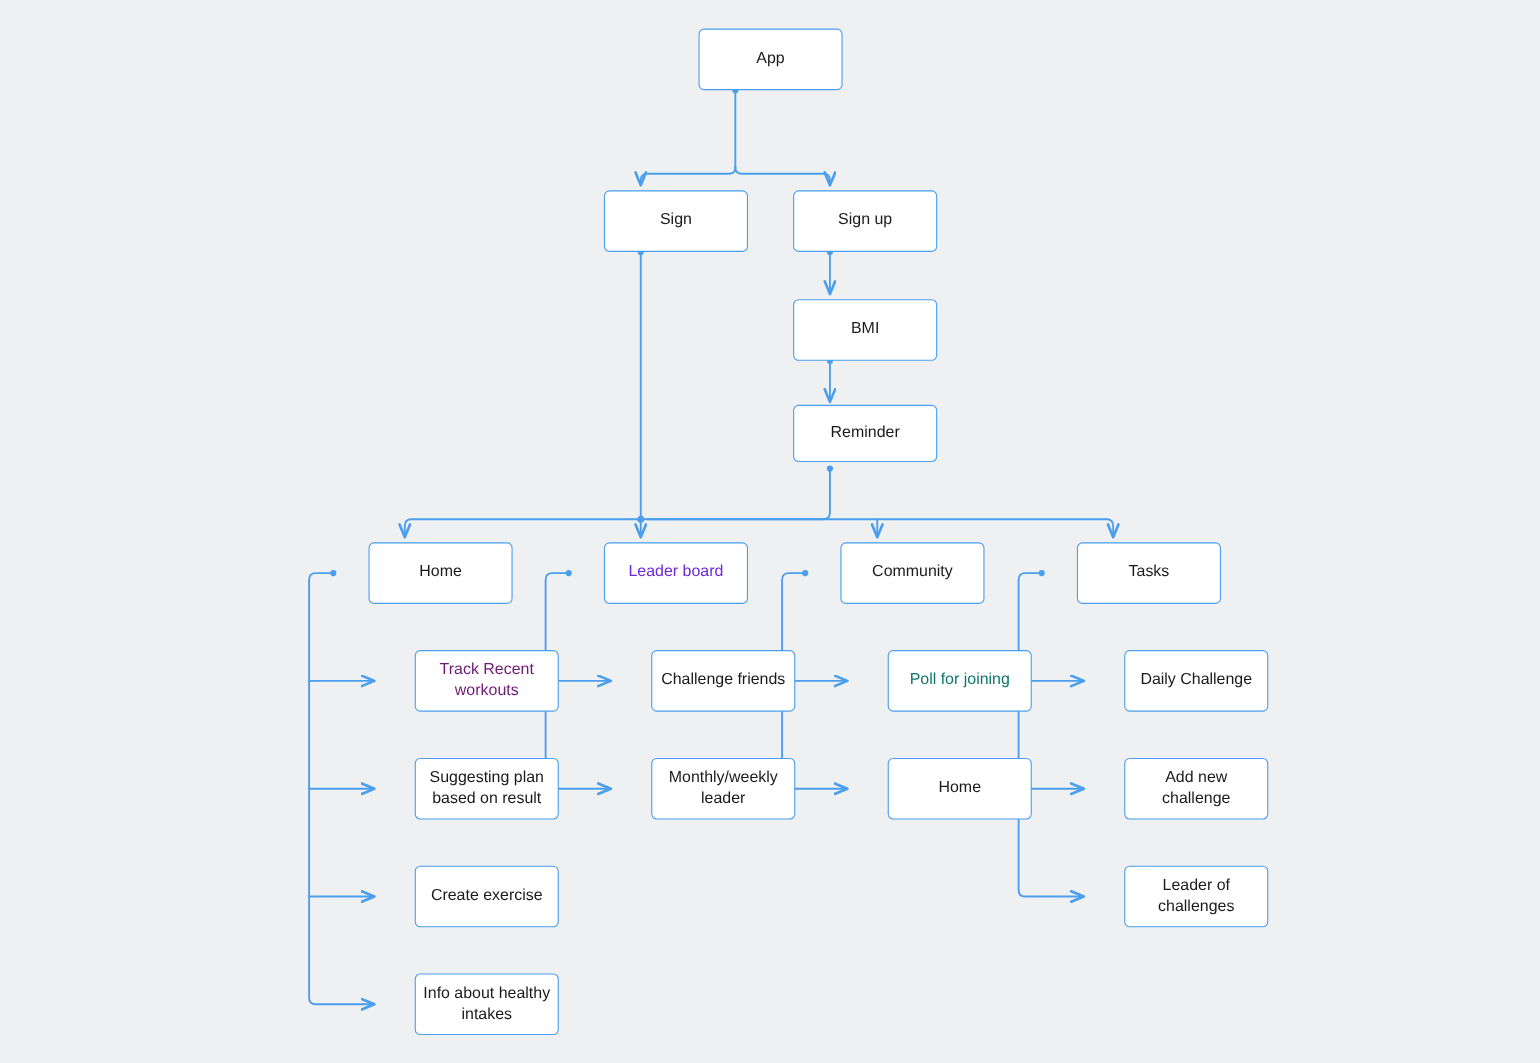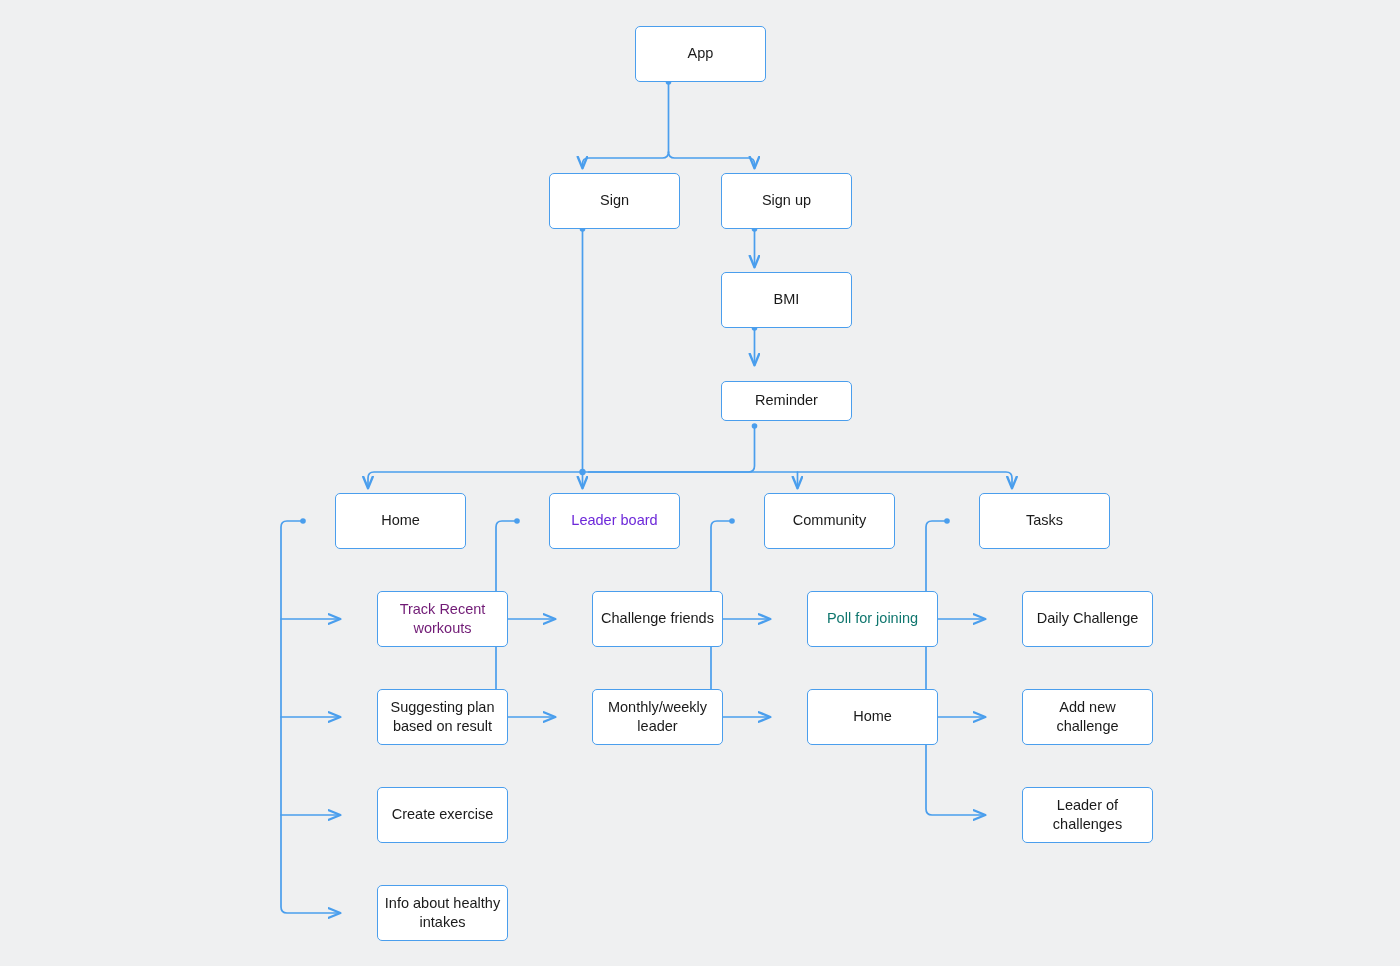--- a/index.html
+++ b/index.html
@@ -105,21 +105,21 @@
       <path d="M926,619 L985,619" marker-end="url(#arrow)"></path>
       <path d="M926,717 L985,717" marker-end="url(#arrow)"></path>
       <circle cx="947" cy="521" r="2.8" fill="#4a9eed" stroke="none"></circle>
     </g>
   </svg>
 
   <div class="node" style="left: 603px; top: 26px; width: 131px; height: 56px; background: rgb(255, 255, 255); border-color: rgb(74, 158, 237); color: rgb(26, 26, 26);">App</div>
   <div class="node" style="left: 517px; top: 173px; width: 131px; height: 56px; background: rgb(255, 255, 255); border-color: rgb(74, 158, 237); color: rgb(26, 26, 26);">Sign</div>
   <div class="node" style="left: 689px; top: 173px; width: 131px; height: 56px; background: rgb(255, 255, 255); border-color: rgb(74, 158, 237); color: rgb(26, 26, 26);">Sign up</div>
   <div class="node" style="left: 689px; top: 272px; width: 131px; height: 56px; background: rgb(255, 255, 255); border-color: rgb(74, 158, 237); color: rgb(26, 26, 26);">BMI</div>
-  <div class="node" style="left: 689px; top: 381px; width: 131px; height: 40px; background: rgb(255, 255, 255); border-color: rgb(74, 158, 237); color: rgb(26, 26, 26);">Reminder</div>
+  <div class="node" style="left: 689px; top: 368px; width: 131px; height: 52px; background: rgb(255, 255, 255); border-color: rgb(74, 158, 237); color: rgb(26, 26, 26);">Reminder</div>
 
   <div class="node" style="left: 303px; top: 493px; width: 131px; height: 56px; background: rgb(255, 255, 255); border-color: rgb(74, 158, 237); color: rgb(26, 26, 26);">Home</div>
   <div class="node" style="left: 517px; top: 493px; width: 131px; height: 56px; background: rgb(255, 255, 255); border-color: rgb(74, 158, 237); color: #6d28d9;">Leader board</div>
   <div class="node" style="left: 732px; top: 493px; width: 131px; height: 56px; background: rgb(255, 255, 255); border-color: rgb(74, 158, 237); color: rgb(26, 26, 26);">Community</div>
   <div class="node" style="left: 947px; top: 493px; width: 131px; height: 56px; background: rgb(255, 255, 255); border-color: rgb(74, 158, 237); color: rgb(26, 26, 26);">Tasks</div>
 
   <div class="node" style="left: 345px; top: 591px; width: 131px; height: 56px; background: rgb(255, 255, 255); border-color: rgb(74, 158, 237); color: #701a75;">Track Recent
 workouts</div>
   <div class="node" style="left: 345px; top: 689px; width: 131px; height: 56px; background: rgb(255, 255, 255); border-color: rgb(74, 158, 237); color: rgb(26, 26, 26);">Suggesting plan
 based on result</div>

